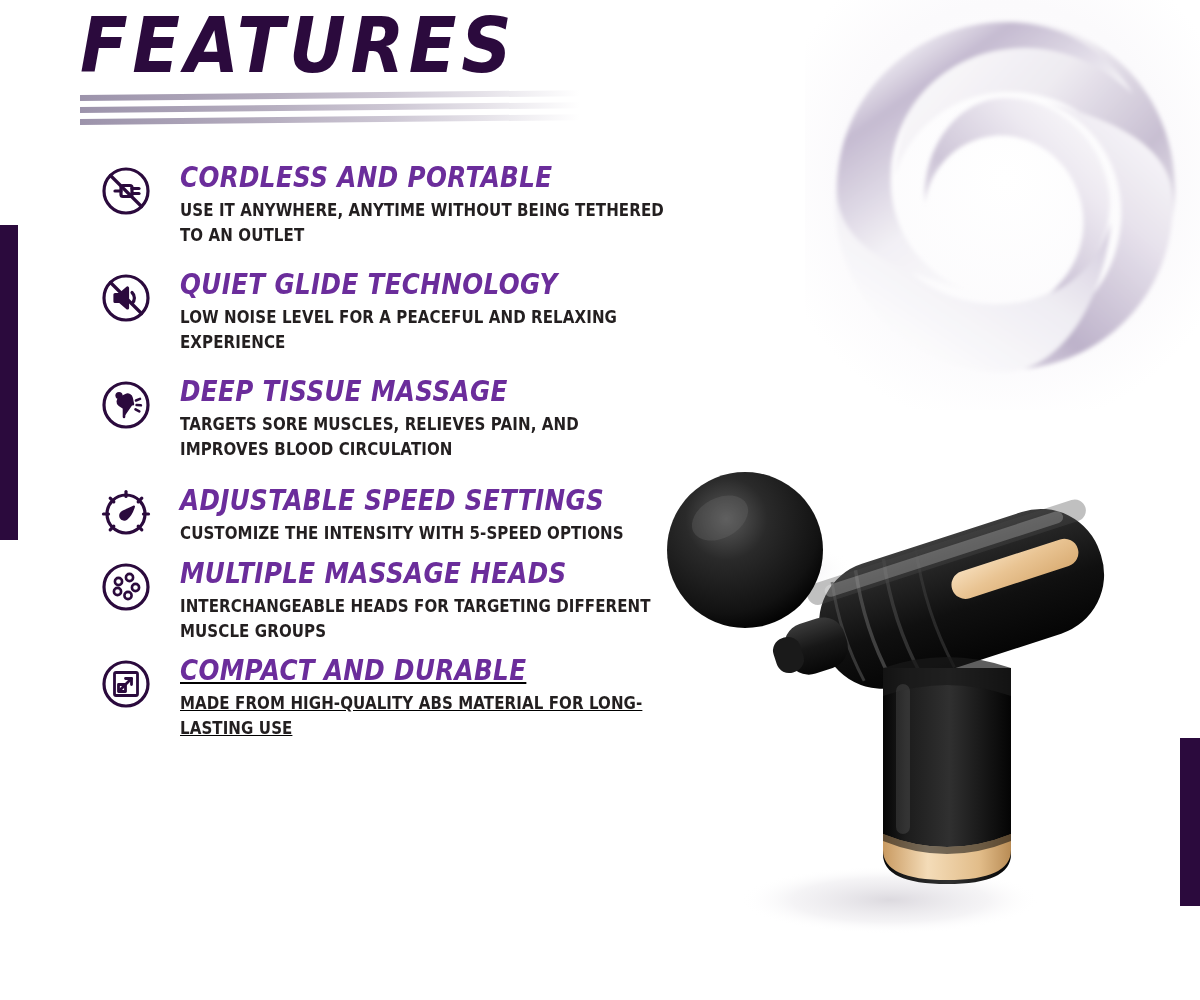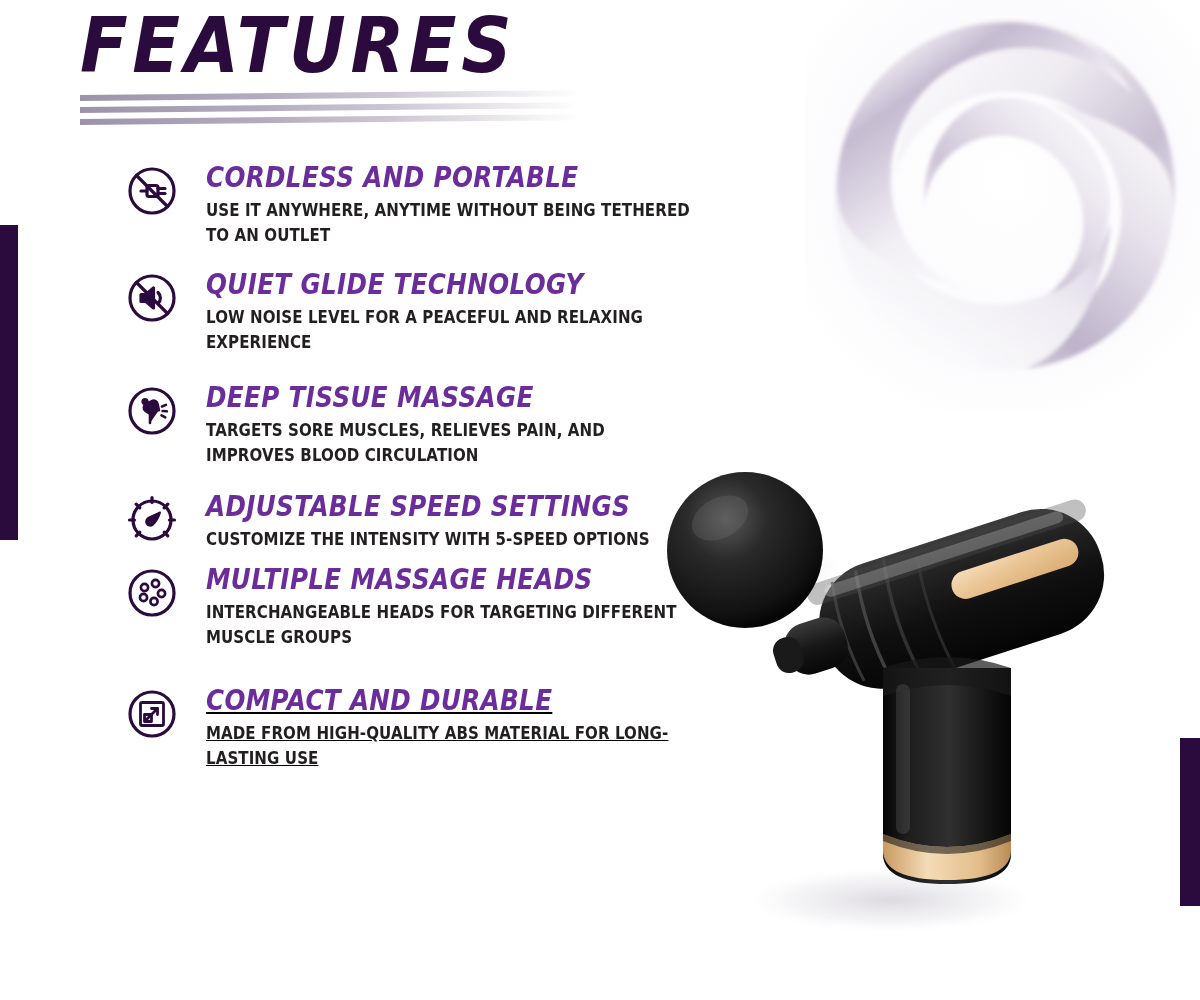--- a/index.html
+++ b/index.html
@@ -55,21 +55,21 @@
     width: 500px;
     background: linear-gradient(to right, #9c93ab 0%, #b3abbd 35%, #cdc7d4 62%, #ffffff 100%);
   }
   #rule-1 { top: 1px;  transform: rotate(-0.55deg); transform-origin: left center; }
   #rule-2 { top: 13px; transform: rotate(-0.55deg); transform-origin: left center; }
   #rule-3 { top: 25px; transform: rotate(-0.55deg); transform-origin: left center; }
 
   
   #feature-list {
     position: absolute;
-    left: 124px;
+    left: 98px;
     top: 163px;
     width: 570px;
   }
   .feature-item {
     position: relative;
     display: block;
     margin-bottom: 13px;
     min-height: 78px;
   }
   .feature-icon {
@@ -102,24 +102,24 @@
     letter-spacing: 0.1px;
     line-height: 1.42;
     margin: 0;
     transform: scaleX(0.86);
     transform-origin: left top;
     width: 116%;
   }
 
   
   #feature-1 { margin-bottom: 22px; }
-  #feature-2 { margin-bottom: 28px; }
+  #feature-2 { margin-bottom: 22px; }
   #feature-3 { margin-bottom: 24px; }
   #feature-4 { min-height: 58px; }
-  #feature-5 { margin-bottom: 36px; }
+  #feature-5 { margin-bottom: 12px; }
   #feature-6 { margin-bottom: 0; text-decoration: underline; }
 
   
   #swirl {
     position: absolute;
     left: 805px;
     top: -10px;
     width: 400px;
     height: 420px;
     pointer-events: none;

